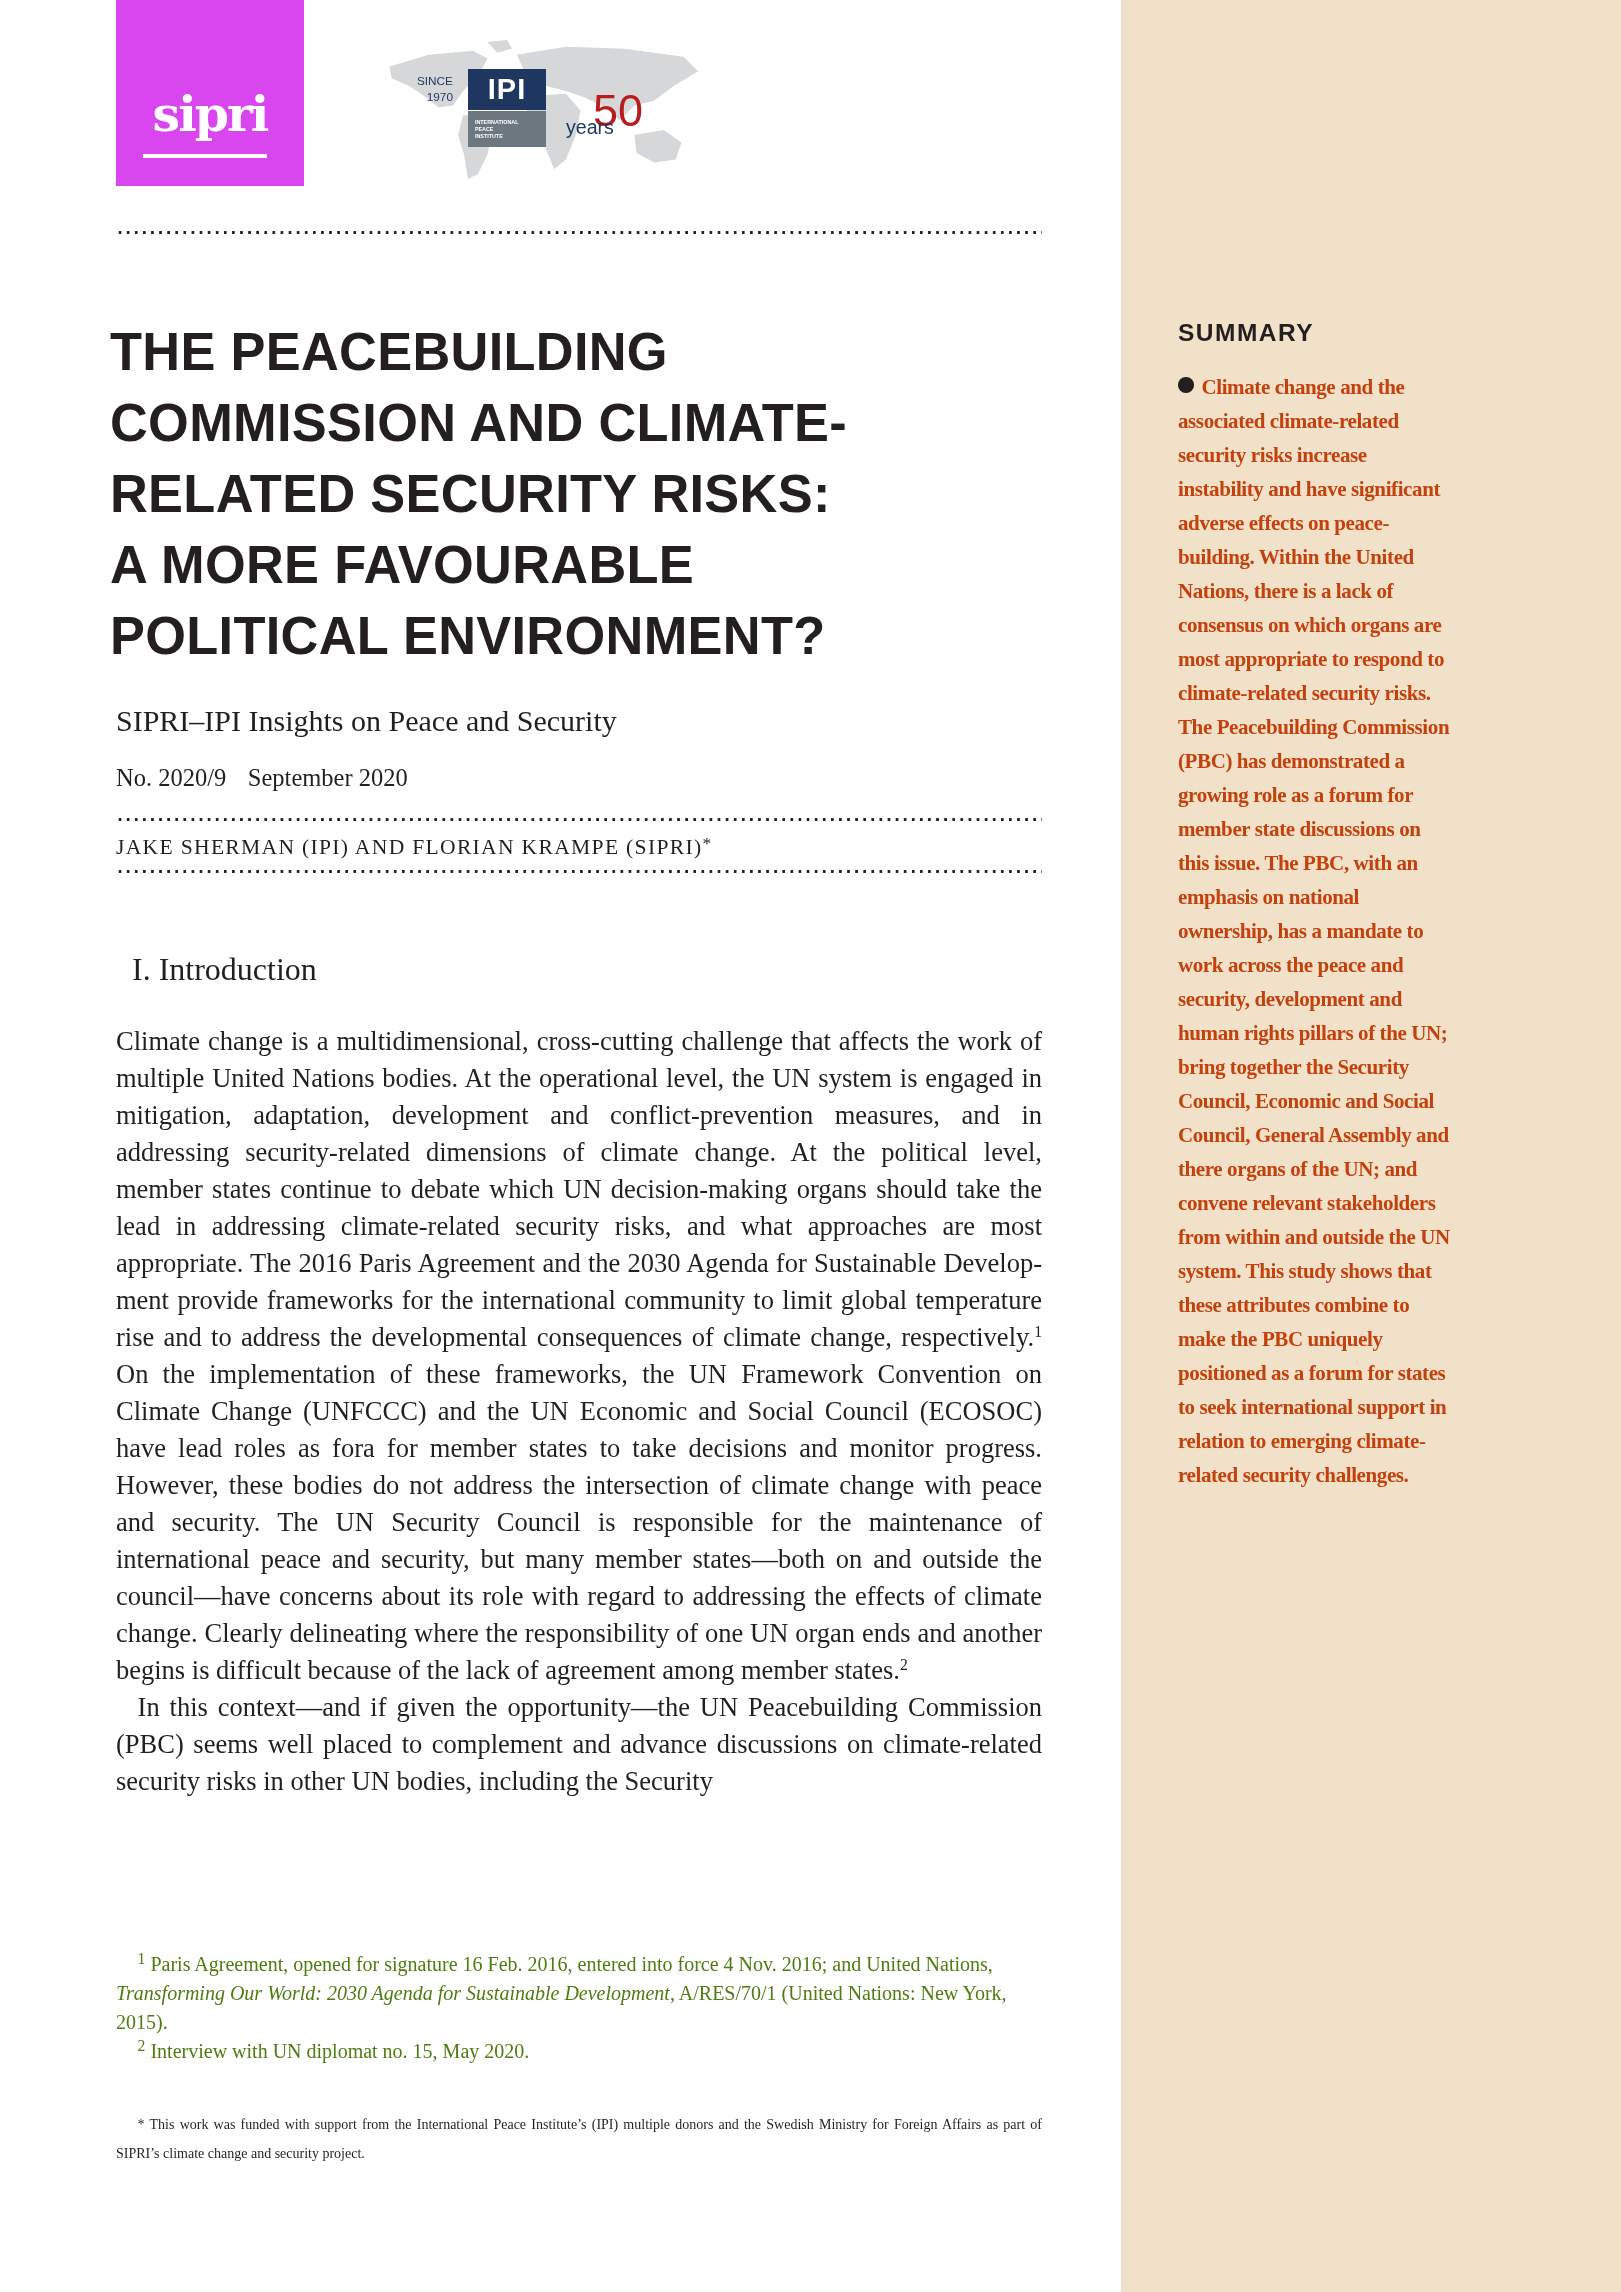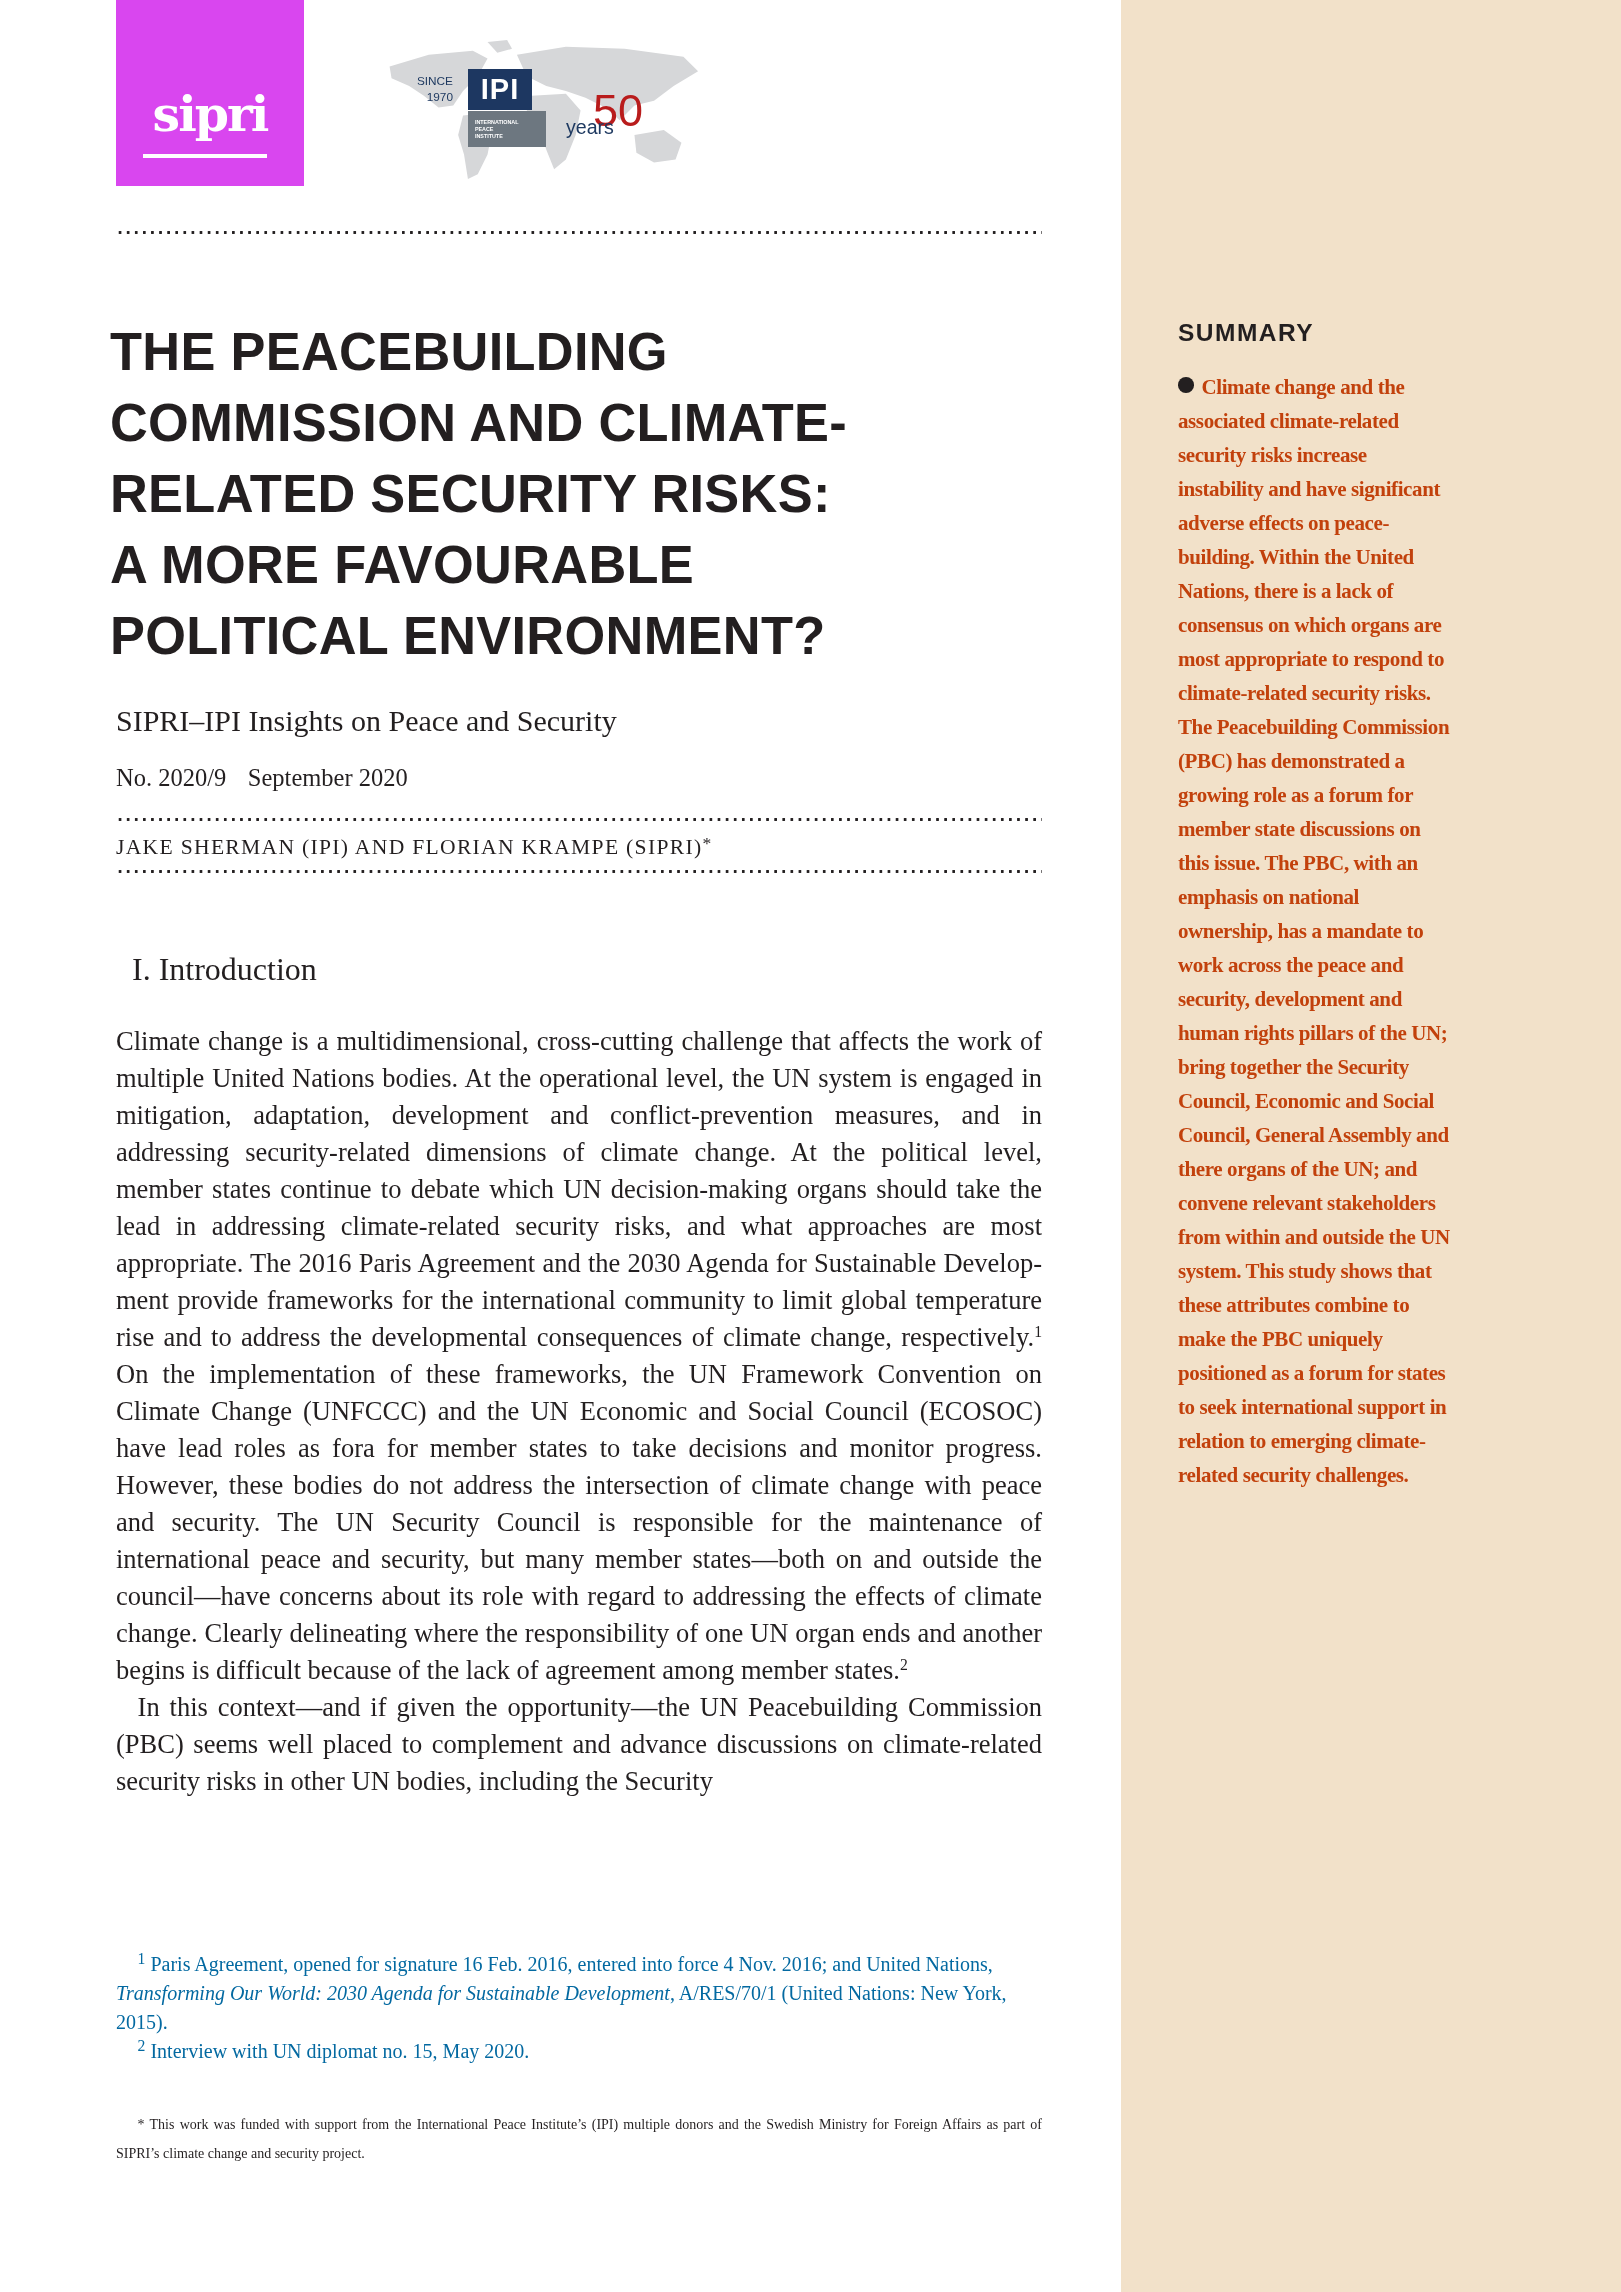--- a/index.html
+++ b/index.html
@@ -25,21 +25,21 @@
   .sipri-bar {
     position: absolute; left: 26.5px; width: 124px; top: 154px; height: 3.9px; background: #fff;
   }
   .ipi-logo { position: absolute; left: 370px; top: 37px; width: 333px; height: 149px; }
   .world-map { position: absolute; inset: 0; }
   .ipi-since {
     position: absolute; left: 46px; top: 37px; color: #1f3a61;
     font-family: "Liberation Sans", sans-serif; font-size: 11.8px; line-height: 1.35; text-align: right; width: 37px;
   }
   .ipi-box-top {
-    position: absolute; left: 98px; top: 32px; width: 64px; height: 41px; background: #1d3761;
+    position: absolute; left: 98px; top: 32px; width: 78px; height: 41px; background: #1d3761;
     color: #fff; font-family: "Liberation Sans", sans-serif; font-weight: bold; font-size: 29px;
     text-align: center; line-height: 41px; letter-spacing: 1px;
   }
   .ipi-box-bottom {
     position: absolute; left: 98px; top: 74px; width: 78px; height: 36px; background: #6d7780;
     color: #fff; font-family: "Liberation Sans", sans-serif; font-weight: bold; font-size: 5.4px;
     line-height: 6.9px; padding: 7.8px 0 0 6.9px; box-sizing: border-box;
   }
   .ipi-50 {
     position: absolute; left: 179px; top: 51px; color: #b91c1c;
@@ -78,21 +78,21 @@
   }
   .body-text {
     position: absolute; left: 116px; top: 1023px; width: 926px;
     font-size: 26.5px; line-height: 37px; text-align: justify; color: #231f20;
   }
   .body-text p { margin: 0; }
   .body-text p + p { text-indent: 21.6px; }
   .body-text sup { font-size: 15.7px; line-height: 0; vertical-align: 8.8px; }
   .footnotes {
     position: absolute; left: 116px; top: 1950px; width: 926px;
-    font-size: 20px; line-height: 29px; color: #0369a1;
+    font-size: 20px; line-height: 29px; color: #4d7c0f;
   }
   .footnotes p { margin: 0; text-indent: 21.6px; }
   .footnotes sup { font-size: 15.7px; line-height: 0; vertical-align: 6.9px; }
   .funding {
     position: absolute; left: 116px; top: 2110px; width: 926px;
     font-size: 14px; line-height: 29px; text-align: justify;
   }
   .funding p { margin: 0; text-indent: 21.6px; }
   .summary-heading {
     position: absolute; left: 1178px; top: 321px; margin: 0;

